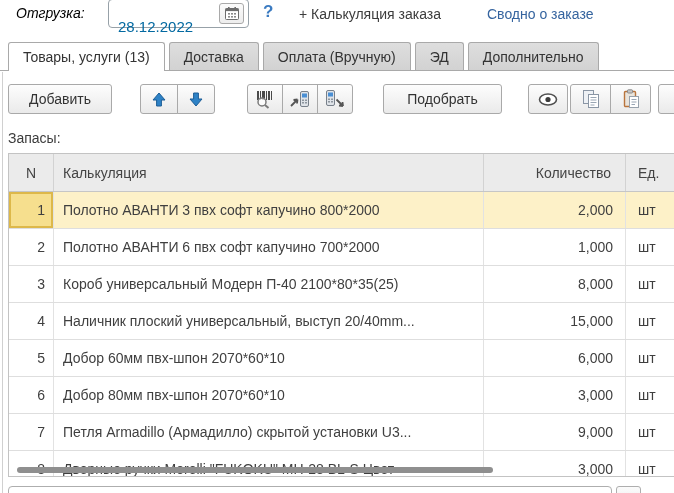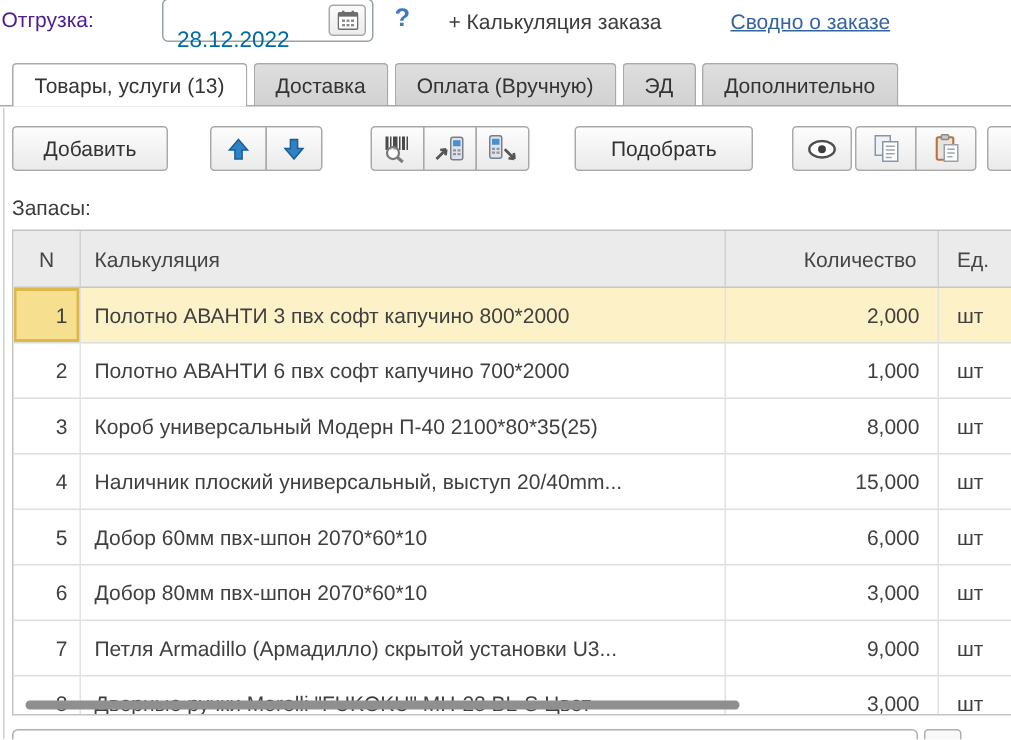--- a/index.html
+++ b/index.html
@@ -1,30 +1,30 @@
 <!DOCTYPE html>
 <html><head>
 <meta charset="utf-8">
 <style>
   * { margin:0; padding:0; box-sizing:border-box; }
   html,body { background:#fff; }
   body { font-family:"Liberation Sans", sans-serif; color:#3c3c3c; }
   #root { position:relative; width:674px; height:493px; overflow:hidden; background:#fff; }
 
   
-  .hdr-label { position:absolute; left:1px; top:5px; font-size:14px; color:#4c1d95; }
+  .hdr-label { position:absolute; left:16px; top:5px; font-size:14px; color:#000000;font-style:italic; }
   .date-field { position:absolute; left:108px; top:-1px; width:141px; height:29px;
     border:1px solid #97a1a8; border-radius:4px; background:#fff; }
   .date-value { position:absolute; left:9px; top:18px; font-size:15px; color:#0369a1; }
   .cal-btn { position:absolute; right:4px; top:3px; width:25px; height:21px;
     border:1px solid #a9a9a9; border-radius:3px; background:linear-gradient(#fbfbfb,#ededed);
     display:flex; align-items:center; justify-content:center; cursor:pointer; }
   .help-q { position:absolute; left:263px; top:2px; font-size:17px; font-weight:bold; color:#3b7bc1; cursor:pointer; }
   .calc-link { position:absolute; left:299px; top:6px; font-size:14px; color:#3c3c3c; cursor:pointer; }
-  .sum-link { position:absolute; left:487px; top:6px; font-size:14px; color:#35649f; text-decoration:underline; cursor:pointer; }
+  .sum-link { position:absolute; left:487px; top:6px; font-size:14px; color:#35649f; cursor:pointer; }
 
   
   .tabline { position:absolute; left:0; top:70px; width:674px; border-bottom:1px solid #a9a9a9; }
   .tabs { position:absolute; left:8px; top:42px; height:29px; display:flex; gap:4px; }
   .tab { height:28px; padding:0 14px; display:flex; align-items:center; font-size:14px; color:#333;
     background:linear-gradient(#dedede,#d2d2d2); border:1px solid #a9a9a9; border-bottom:none;
     border-radius:3px 3px 0 0; cursor:pointer; z-index:1; }
   .tab.active { height:29px; background:#fff; z-index:2; }
 
   

